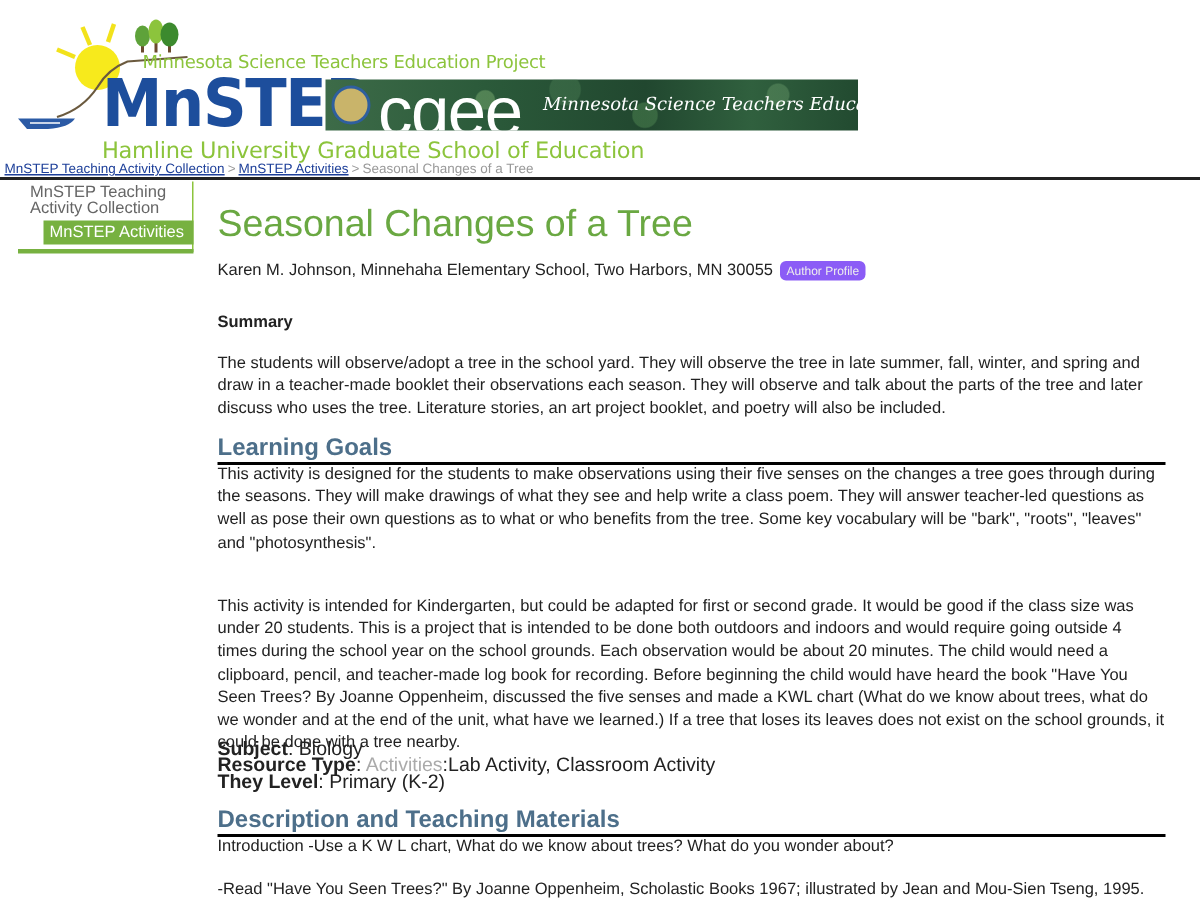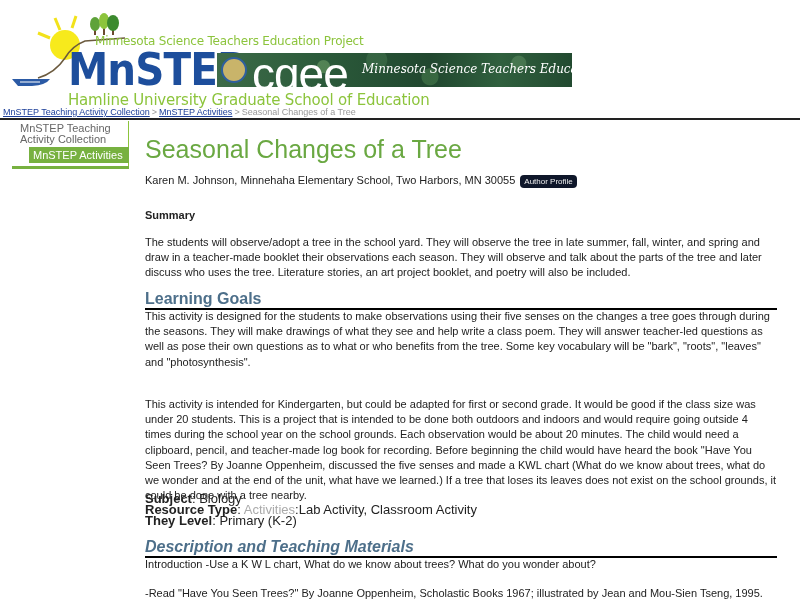--- a/index.html
+++ b/index.html
@@ -28,21 +28,21 @@
   
   .sidebar { position: absolute; left: 12px; top: 121px; width: 117px; height: 47px; border-right: 1px solid #8cc43c; }
   .side-coll { position: absolute; left: 8px; top: 2px; font-size: 11px; color: #666; line-height: 11px; width: 105px; }
   .side-act { position: absolute; left: 17px; top: 26px; width: 100px; height: 16px; background: #77b140; color: #fff; font-size: 11px; line-height: 16px; padding-left: 4px; }
   .side-bar { position: absolute; left: 0; top: 45px; width: 117px; height: 3px; background: #77b140; }
 
   
   .main { position: absolute; left: 145px; top: 134px; width: 632px; }
   .title { font-size: 25px; color: #6aa842; font-weight: normal; line-height: 30px; }
   .author { position: absolute; top: 40px; left: 0; font-size: 11px; white-space: nowrap; color: #222; }
-  .author-btn { display: inline-block; margin-left: 5px; padding: 2px 4px; background: #0f172a; color: #eee; font-size: 8px; border-radius: 4px; vertical-align: middle; }
+  .author-btn { display: inline-block; margin-left: 5px; padding: 2px 4px; background: #8b5cf6; color: #eee; font-size: 8px; border-radius: 4px; vertical-align: middle; }
   .summary-h { position: absolute; top: 75px; left: 0; font-size: 11px; font-weight: bold; }
   .para { font-size: 11px; line-height: 15.2px; color: #222; }
   .sec-h { font-size: 16px; color: #4d6f8a; line-height: 18px; border-bottom: 2px solid #000000; }
   .abs { position: absolute; left: 0; width: 632px; }
   .meta { font-size: 13px; line-height: 11px; }
   .meta b { font-weight: bold; }
   .meta .muted { color: #aaa; }
 </style>
 </head>
 <body>
@@ -99,16 +99,16 @@
   <p class="para abs" style="top:175px;">This activity is designed for the students to make observations using their five senses on the changes a tree goes through during the seasons. They will make drawings of what they see and help write a class poem. They will answer teacher-led questions as well as pose their own questions as to what or who benefits from the tree. Some key vocabulary will be "bark", "roots", "leaves" and "photosynthesis".</p>
 
   <p class="para abs" style="top:263px;">This activity is intended for Kindergarten, but could be adapted for first or second grade. It would be good if the class size was under 20 students. This is a project that is intended to be done both outdoors and indoors and would require going outside 4 times during the school year on the school grounds. Each observation would be about 20 minutes. The child would need a clipboard, pencil, and teacher-made log book for recording. Before beginning the child would have heard the book "Have You Seen Trees? By Joanne Oppenheim, discussed the five senses and made a KWL chart (What do we know about trees, what do we wonder and at the end of the unit, what have we learned.) If a tree that loses its leaves does not exist on the school grounds, it could be done with a tree nearby.</p>
 
   <div class="meta abs" style="top:359px;">
     <div><b>Subject</b>: <span>Biology</span></div>
     <div><b>Resource Type</b>: <span class="muted">Activities</span>:<span>Lab Activity, Classroom Activity</span></div>
     <div><b>They Level</b>: <span>Primary (K-2)</span></div>
   </div>
 
-  <h2 class="sec-h abs" style="top:404px;font-style:italic;">Description and Teaching Materials</h2>
+  <h2 class="sec-h abs" style="top:404px;">Description and Teaching Materials</h2>
   <p class="para abs" style="top:423px;">Introduction -Use a K W L chart, What do we know about trees? What do you wonder about?</p>
   <p class="para abs" style="top:452px;">-Read "Have You Seen Trees?" By Joanne Oppenheim, Scholastic Books 1967; illustrated by Jean and Mou-Sien Tseng, 1995.</p>
 </div>
 
 </body></html>

